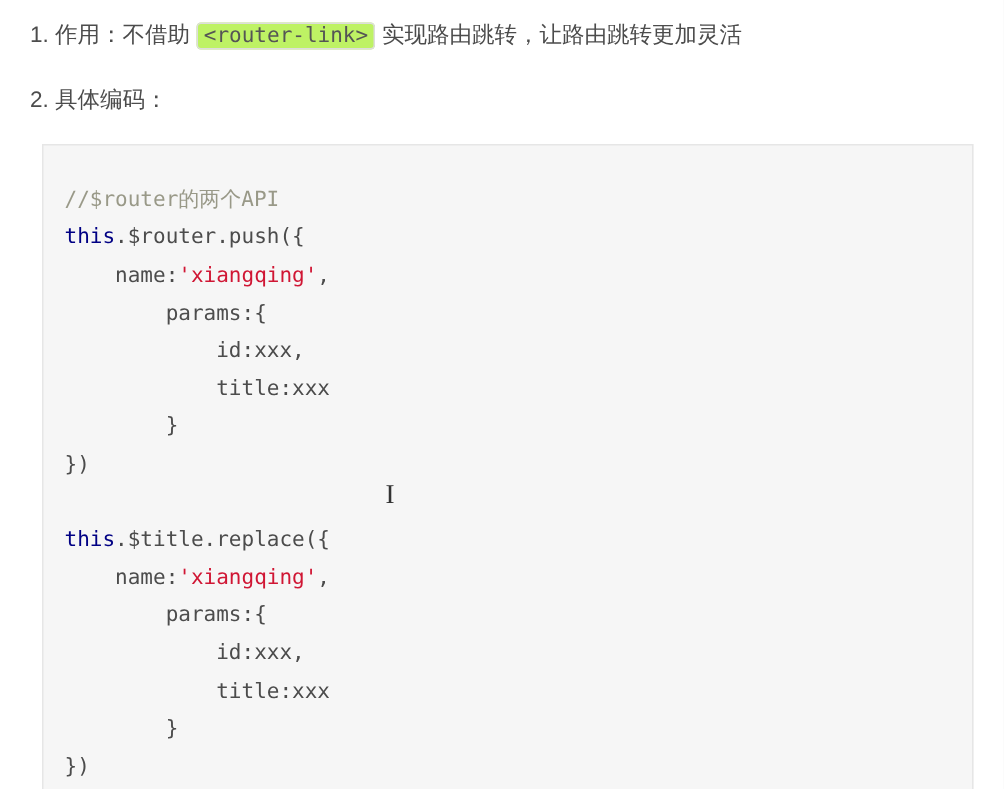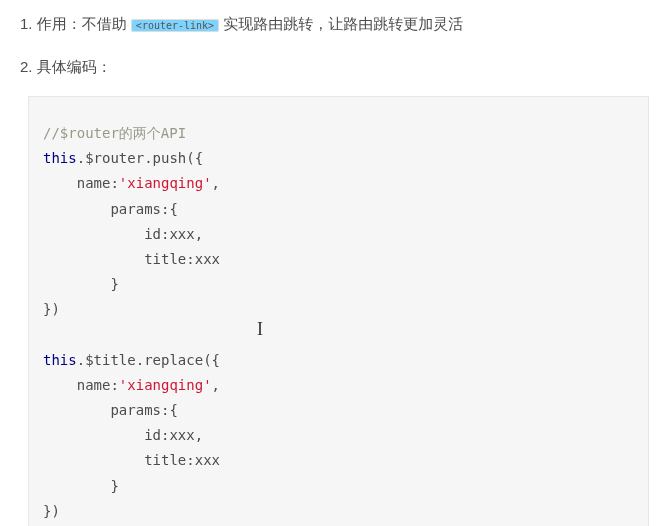--- a/index.html
+++ b/index.html
@@ -13,26 +13,26 @@
     box-sizing: border-box;
   }
   .list-item {
     margin-bottom: 16px;
     line-height: 1.8;
   }
   .num {
     display: inline;
   }
   .inline-code {
-    background: #7dd3fc;
+    background: #bef264;
     border: 1px solid #ddd;
     border-radius: 3px;
     padding: 0 4px;
     font-family: Consolas, monospace;
-    font-size: 10px;
+    font-size: 14px;
     color: #555;
   }
   .code-block {
     margin-left: 8px;
     background: #f6f6f6;
     border: 1px solid #e6e6e6;
     padding: 24px 14px;
     font-family: Consolas, monospace;
     font-size: 14px;
     line-height: 1.8;

